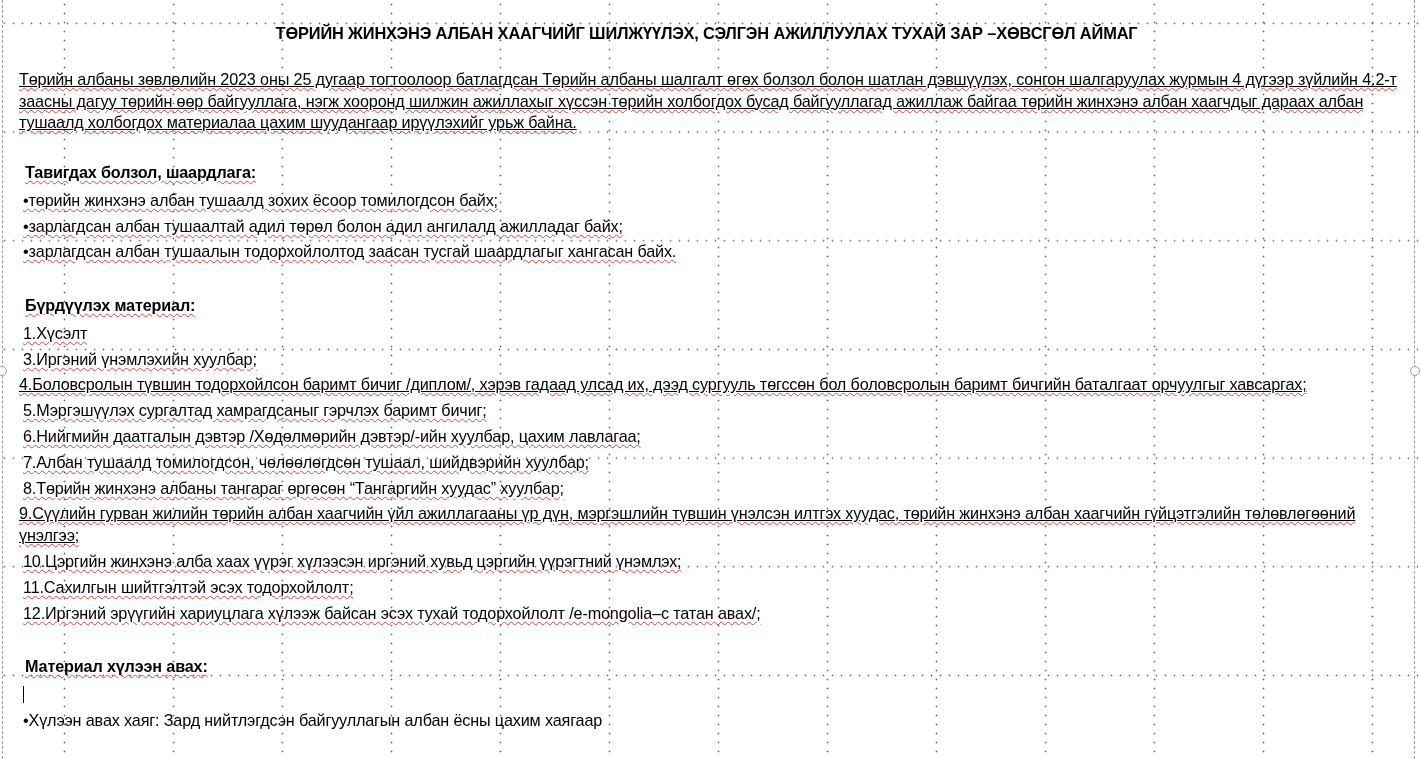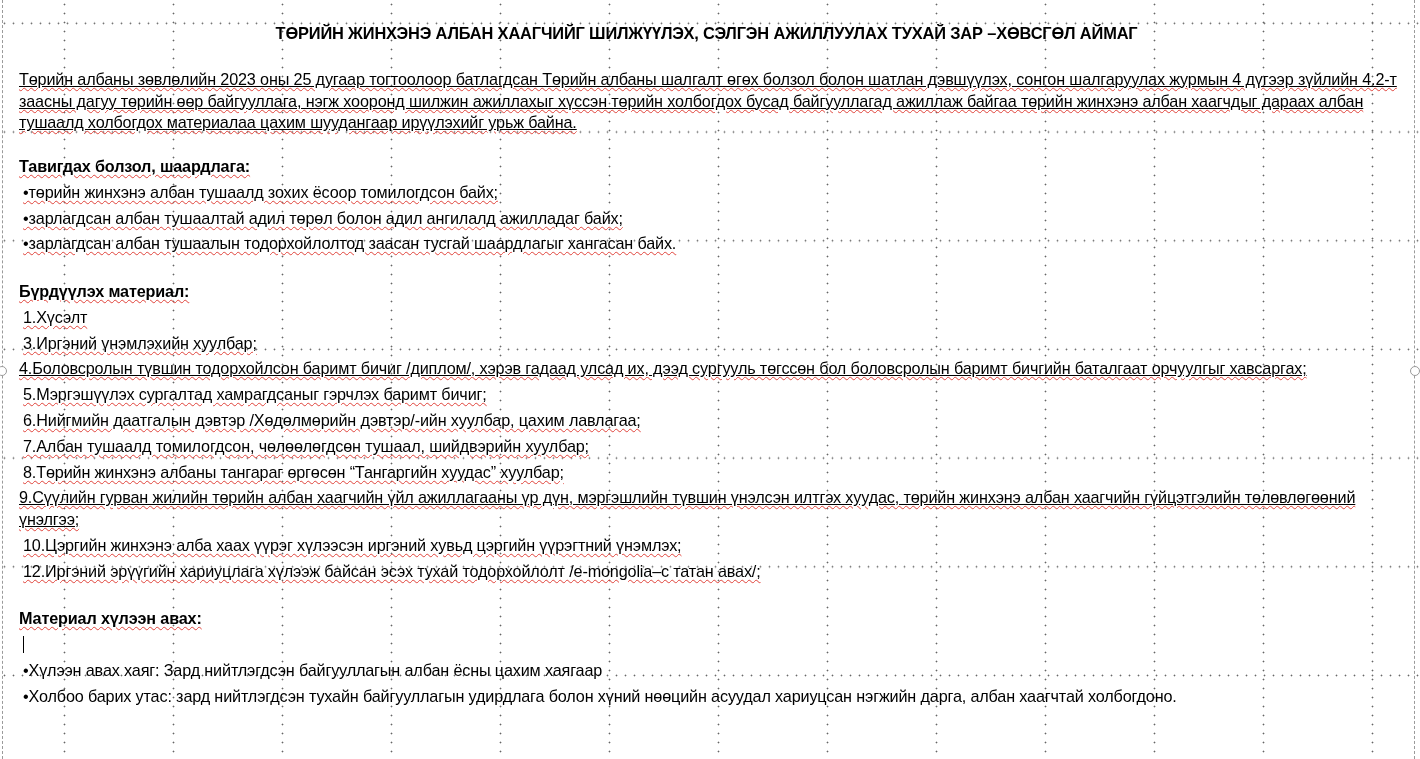--- a/index.html
+++ b/index.html
@@ -69,21 +69,21 @@
     padding-right: 20px;
   }
   .sp {
     text-decoration: underline wavy #e0433b;
     text-decoration-thickness: 1px;
     text-underline-offset: 2px;
   }
   .para { margin: 0; }
   .heading {
     font-weight: bold;
-    margin: 0;
+    margin: 6px;
   }
   .gap { height: 21.8px; }
   .line { margin: 4px; white-space: nowrap; }
   .wrap { margin: 0; white-space: normal; text-decoration: underline; }
   .cursor {
     display: inline-block;
     width: 1px;
     height: 17px;
     background: #000;
     vertical-align: -3px;
@@ -123,23 +123,23 @@
   </p>
   <p class="line"><span class="sp">1.Хүсэлт</span></p>
   <p class="line"><span class="sp">3.Иргэний үнэмлэхийн хуулбар;</span></p>
   <p class="wrap"><span class="sp">4.Боловсролын түвшин тодорхойлсон баримт бичиг /диплом/, хэрэв гадаад улсад их, дээд сургууль төгссөн бол боловсролын баримт бичгийн баталгаат орчуулгыг хавсаргах;</span></p>
   <p class="line"><span class="sp">5.Мэргэшүүлэх сургалтад хамрагдсаныг гэрчлэх баримт бичиг;</span></p>
   <p class="line"><span class="sp">6.Нийгмийн даатгалын дэвтэр /Хөдөлмөрийн дэвтэр/-ийн хуулбар, цахим лавлагаа;</span></p>
   <p class="line"><span class="sp">7.Албан тушаалд томилогдсон, чөлөөлөгдсөн тушаал, шийдвэрийн хуулбар;</span></p>
   <p class="line"><span class="sp">8.Төрийн жинхэнэ албаны тангараг өргөсөн “Тангаргийн хуудас” хуулбар;</span></p>
   <p class="wrap"><span class="sp">9.Сүүлийн гурван жилийн төрийн албан хаагчийн үйл ажиллагааны үр дүн, мэргэшлийн түвшин үнэлсэн илтгэх хуудас, төрийн жинхэнэ албан хаагчийн гүйцэтгэлийн төлөвлөгөөний үнэлгээ;</span></p>
   <p class="line"><span class="sp">10.Цэргийн жинхэнэ алба хаах үүрэг хүлээсэн иргэний хувьд цэргийн үүрэгтний үнэмлэх;</span></p>
+  <p class="line"><span class="sp">11.Сахилгын шийтгэлтэй эсэх тодорхойлолт;</span></p>
   <p class="line"><span class="sp">12.Иргэний эрүүгийн хариуцлага хүлээж байсан эсэх тухай тодорхойлолт /e-mongolia–с татан авах/;</span></p>
 
   <div class="gap"></div>
 
   <p class="heading">
     <span class="sp">Материал хүлээн авах:</span>
   </p>
   <p class="line"><span class="cursor"></span></p>
   <p class="line"><span>•Хүлээн авах хаяг: Зард нийтлэгдсэн байгууллагын албан ёсны цахим хаягаар</span></p>
-  <p class="line"><span>•Холбоо барих утас: зард нийтлэгдсэн тухайн байгууллагын удирдлага болон хүний нөөцийн асуудал хариуцсан нэгжийн дарга, албан хаагчтай холбогдоно.</span></p>
 </div>
 
 </body></html>

